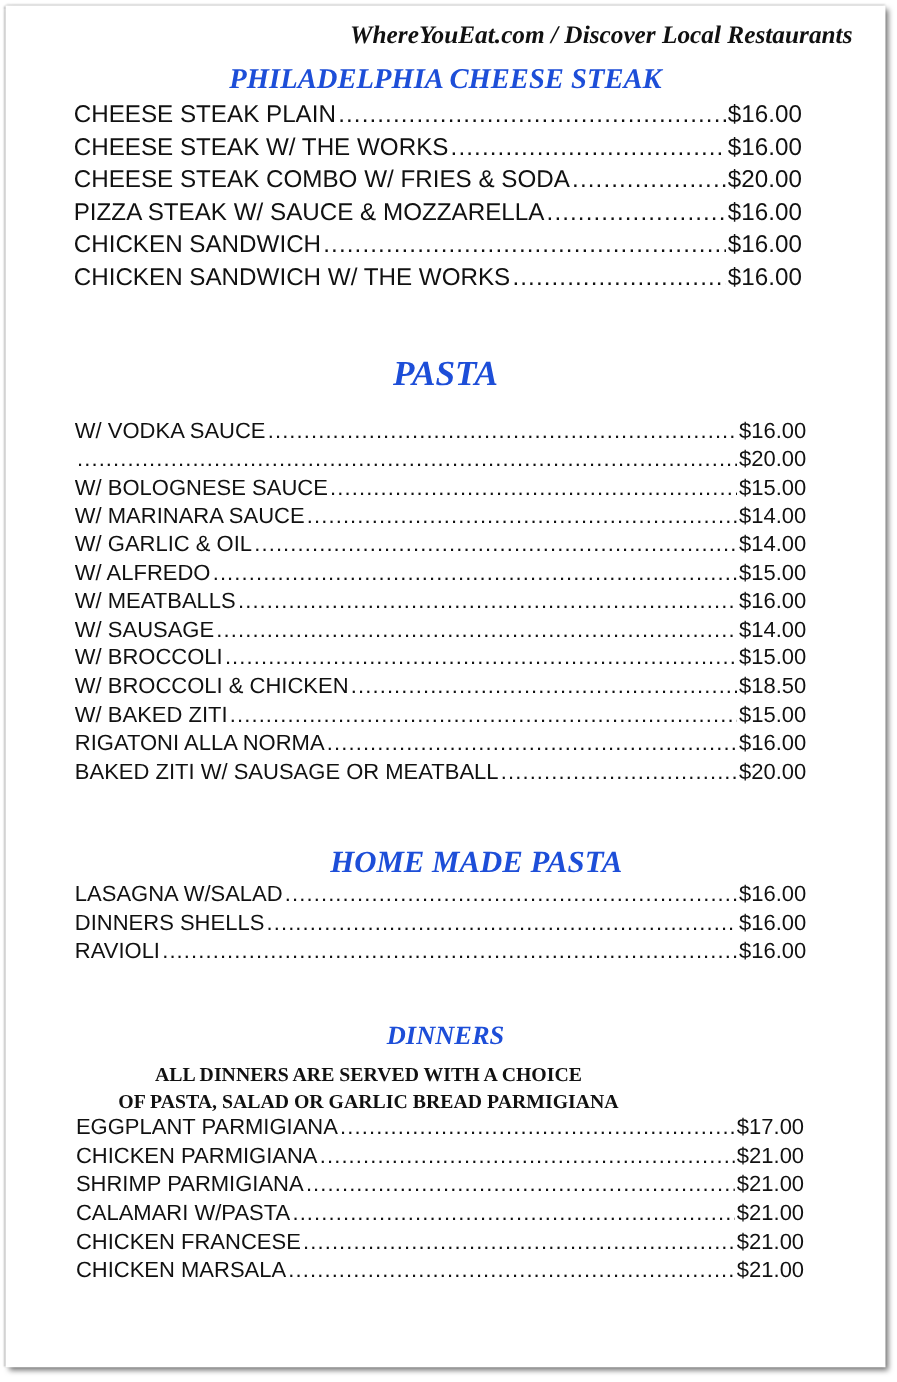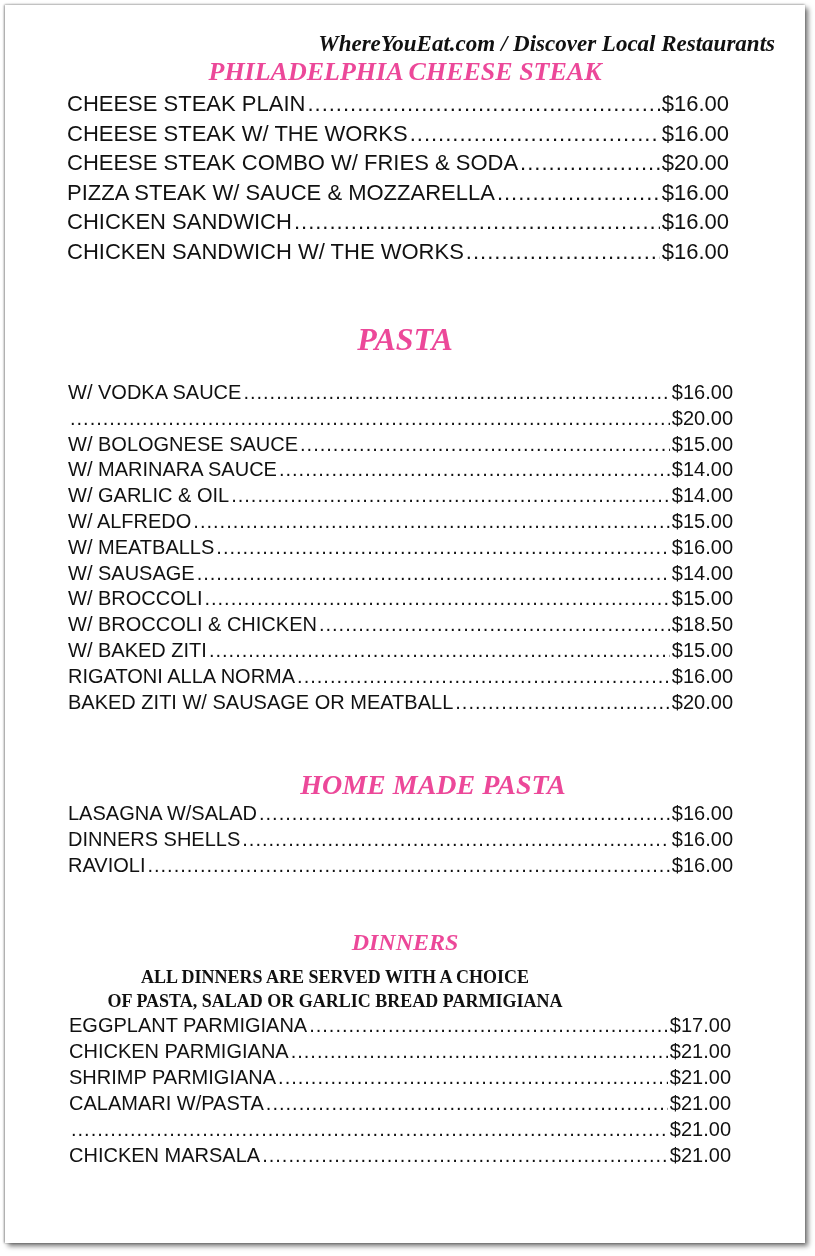--- a/index.html
+++ b/index.html
@@ -3,28 +3,28 @@
 <meta charset="utf-8">
 <style>
   html, body { margin:0; padding:0; background:#ffffff; }
   body { width:815px; height:1256px; position:relative; overflow:hidden; }
   .page {
     position:absolute; left:5px; top:5px; width:800px; height:1238px;
     background:#ffffff;
     box-shadow: 3px 3px 5px rgba(0,0,0,0.55), -1px 0 2px rgba(0,0,0,0.35), 0 -1px 2px rgba(0,0,0,0.15);
   }
   .watermark {
-    position:absolute; right:30px; top:26px;
+    position:absolute; right:30px; top:14px;
     font-family:"Liberation Serif", serif; font-style:italic; font-weight:bold;
     font-size:23px; color:#111; letter-spacing:0px;
   }
   .section-title {
     position:absolute; left:0; width:800px; text-align:center;
     font-family:"Liberation Serif", serif; font-style:italic; font-weight:bold;
-    color:#ec4899;
+    color:#1d4ed8;
   }
   .subtitle {
     position:absolute; left:0; width:800px; text-align:center;
     font-family:"Liberation Sans", sans-serif; font-style:italic; font-weight:bold;
     font-size:17px; color:#111;
   }
   .note {
     position:absolute; left:0; width:660px; text-align:center;
     font-family:"Liberation Serif", serif; font-weight:bold; font-size:18px; color:#111;
     line-height:24px;
@@ -187,20 +187,21 @@
         <span class="name">SHRIMP PARMIGIANA</span>
         <span class="dots"></span>
         <span class="price">$21.00</span>
       </div>
     <div class="row">
         <span class="name">CALAMARI W/PASTA</span>
         <span class="dots"></span>
         <span class="price">$21.00</span>
       </div>
     <div class="row">
+        <span class="name">CHICKEN FRANCESE</span>
         <span class="dots"></span>
         <span class="price">$21.00</span>
       </div>
     <div class="row">
         <span class="name">CHICKEN MARSALA</span>
         <span class="dots"></span>
         <span class="price">$21.00</span>
       </div>
   </div>
 </div>

